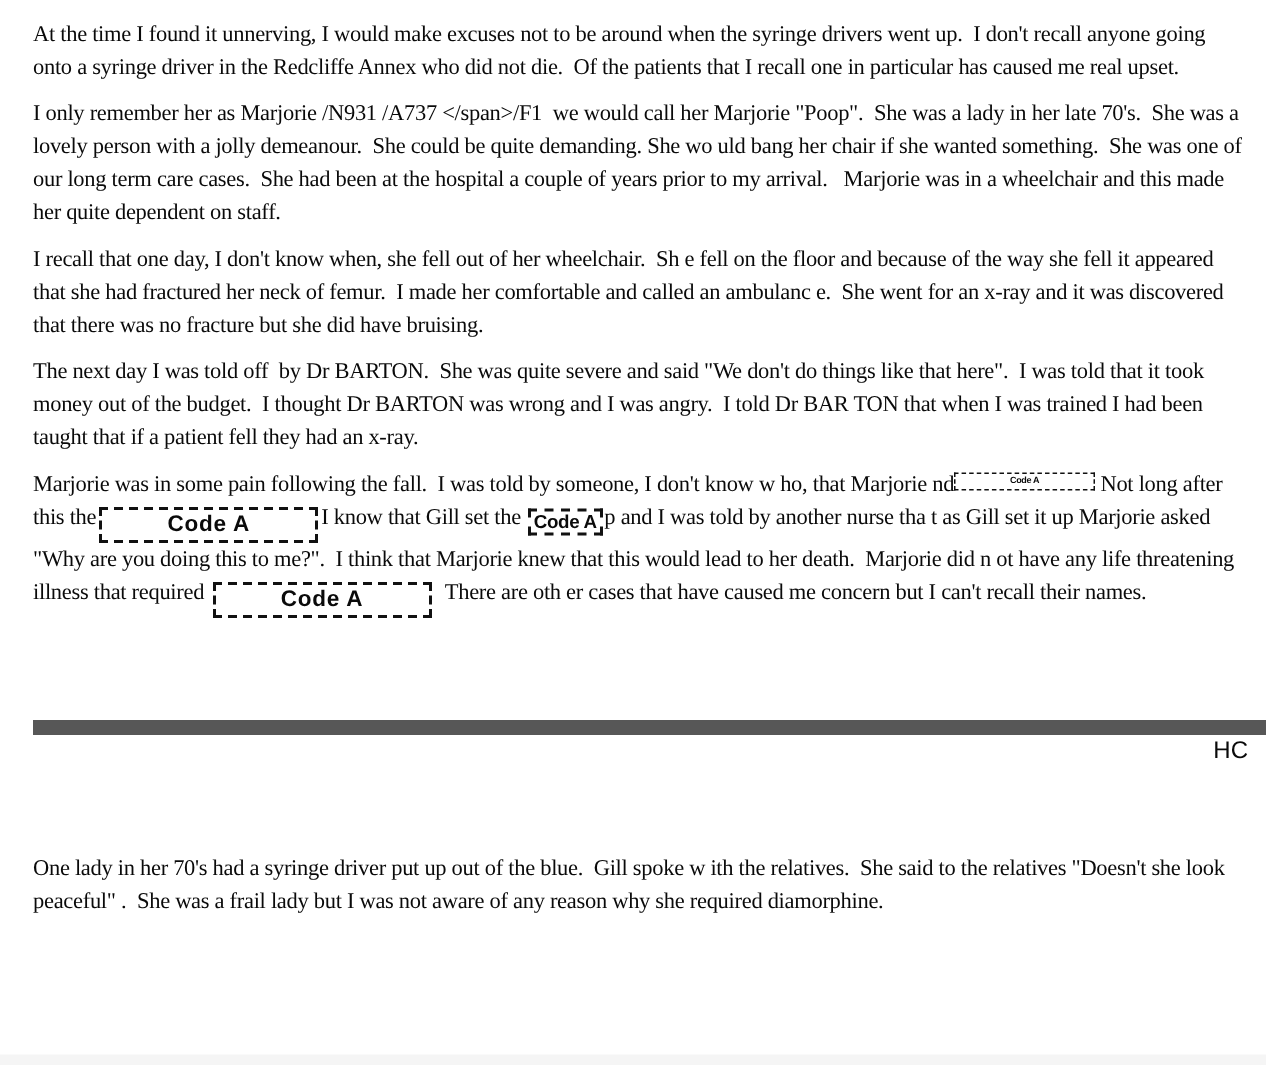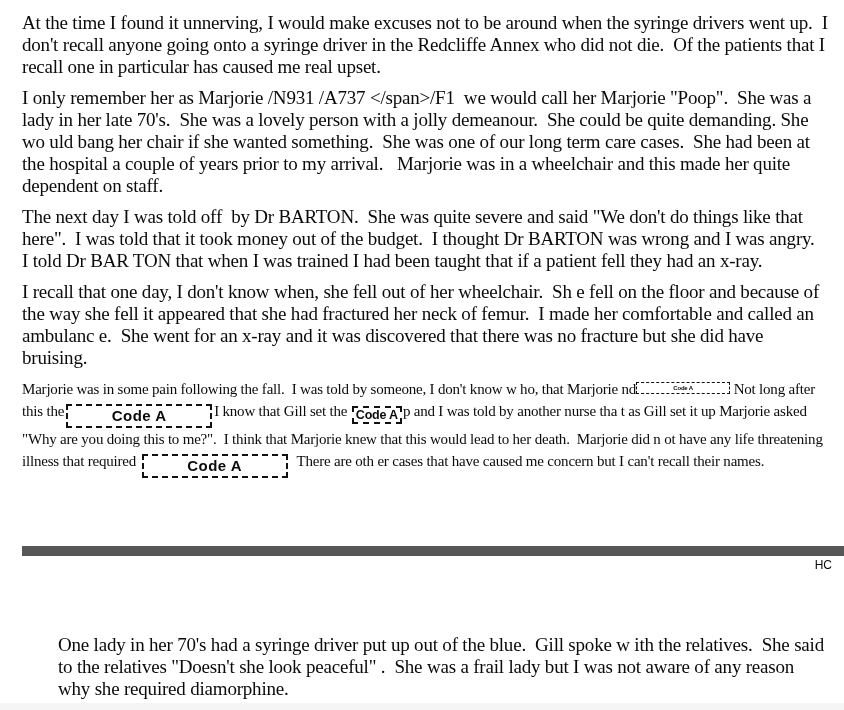--- a/index.html
+++ b/index.html
@@ -17,21 +17,21 @@
   .page {
     position: relative;
     width: 844px;
     height: 710px;
     overflow: hidden;
   }
   .doc-body {
     padding: 12px 16px 0 22px;
   }
   .para {
-    font-size: 19px;
+    font-size: 15px;
     line-height: 22px;
     letter-spacing: -0.2px;
     margin: 0 0 9px 0;
     white-space: pre-wrap;
   }
   .para-flow {
     font-size: 15px;
     line-height: 22px;
     letter-spacing: -0.2px;
     margin: 0;
@@ -85,27 +85,26 @@
   }
   .hc-line {
     position: relative;
     height: 22px;
   }
   .hc-fragment {
     position: absolute;
     top: 2px;
     right: -4px;
     font-family: "Liberation Sans", "DejaVu Sans", sans-serif;
-    font-size: 12px;
+    font-size: 16px;
     color: #0a0a0a;
     white-space: nowrap;
   }
   .bottom-section {
     margin-top: 56px;
-    margin-left: 36px;
   }
   .bottom-section .para {
     margin-bottom: 14px;
   }
   .bottom-strip {
     position: absolute;
     left: 0;
     bottom: 0;
     width: 844px;
     height: 7px;
@@ -115,23 +114,23 @@
 </head>
 <body>
 
 <div class="page">
   <div class="doc-body">
 
     <p class="para">At the time I found it unnerving, I would make excuses not to be around when the syringe drivers went up.  I don't recall anyone going onto a syringe driver in the Redcliffe Annex who did not die.  Of the patients that I recall one in particular has caused me real upset.</p>
 
     <p class="para">I only remember her as Marjorie /N931 /A737 &lt;/span&gt;/F1  we would call her Marjorie "Poop".  She was a lady in her late 70's.  She was a lovely person with a jolly demeanour.  She could be quite demanding. She wo uld bang her chair if she wanted something.  She was one of our long term care cases.  She had been at the hospital a couple of years prior to my arrival.   Marjorie was in a wheelchair and this made her quite dependent on staff.</p>
 
+    <p class="para">I recall that one day, I don't know when, she fell out of her wheelchair.  Sh e fell on the floor and because of the way she fell it appeared that she had fractured her neck of femur.  I made her comfortable and called an ambulanc e.  She went for an x-ray and it was discovered that there was no fracture but she did have bruising.</p>
+
     <p class="para">The next day I was told off  by Dr BARTON.  She was quite severe and said "We don't do things like that here".  I was told that it took money out of the budget.  I thought Dr BARTON was wrong and I was angry.  I told Dr BAR TON that when I was trained I had been taught that if a patient fell they had an x-ray.</p>
-
-    <p class="para">I recall that one day, I don't know when, she fell out of her wheelchair.  Sh e fell on the floor and because of the way she fell it appeared that she had fractured her neck of femur.  I made her comfortable and called an ambulanc e.  She went for an x-ray and it was discovered that there was no fracture but she did have bruising.</p>
 
     <p class="para-flow"><span>Marjorie was in some pain following the fall.  I was told by someone, I don't know w ho, that Marjorie nd</span><span class="codea-tiny">Code A</span><span> Not long after this the</span><span class="codea-big">Code A</span><span>I know that Gill set the</span> <span class="codea-small">Code A</span><span>p and I was told by another nurse tha t as Gill set it up Marjorie asked "Why are you doing this to me?".  I think that Marjorie knew that this would lead to her death.  Marjorie did n ot have any life threatening illness that required</span> <span class="codea-big">Code A</span><span>  There are oth er cases that have caused me concern but I can't recall their names.</span></p>
 
     <div class="divider-bar" style="background: rgb(87, 87, 87);"></div>
 
     <div class="hc-line">
       <span class="hc-fragment">HC</span>
     </div>
 
     <div class="bottom-section">

